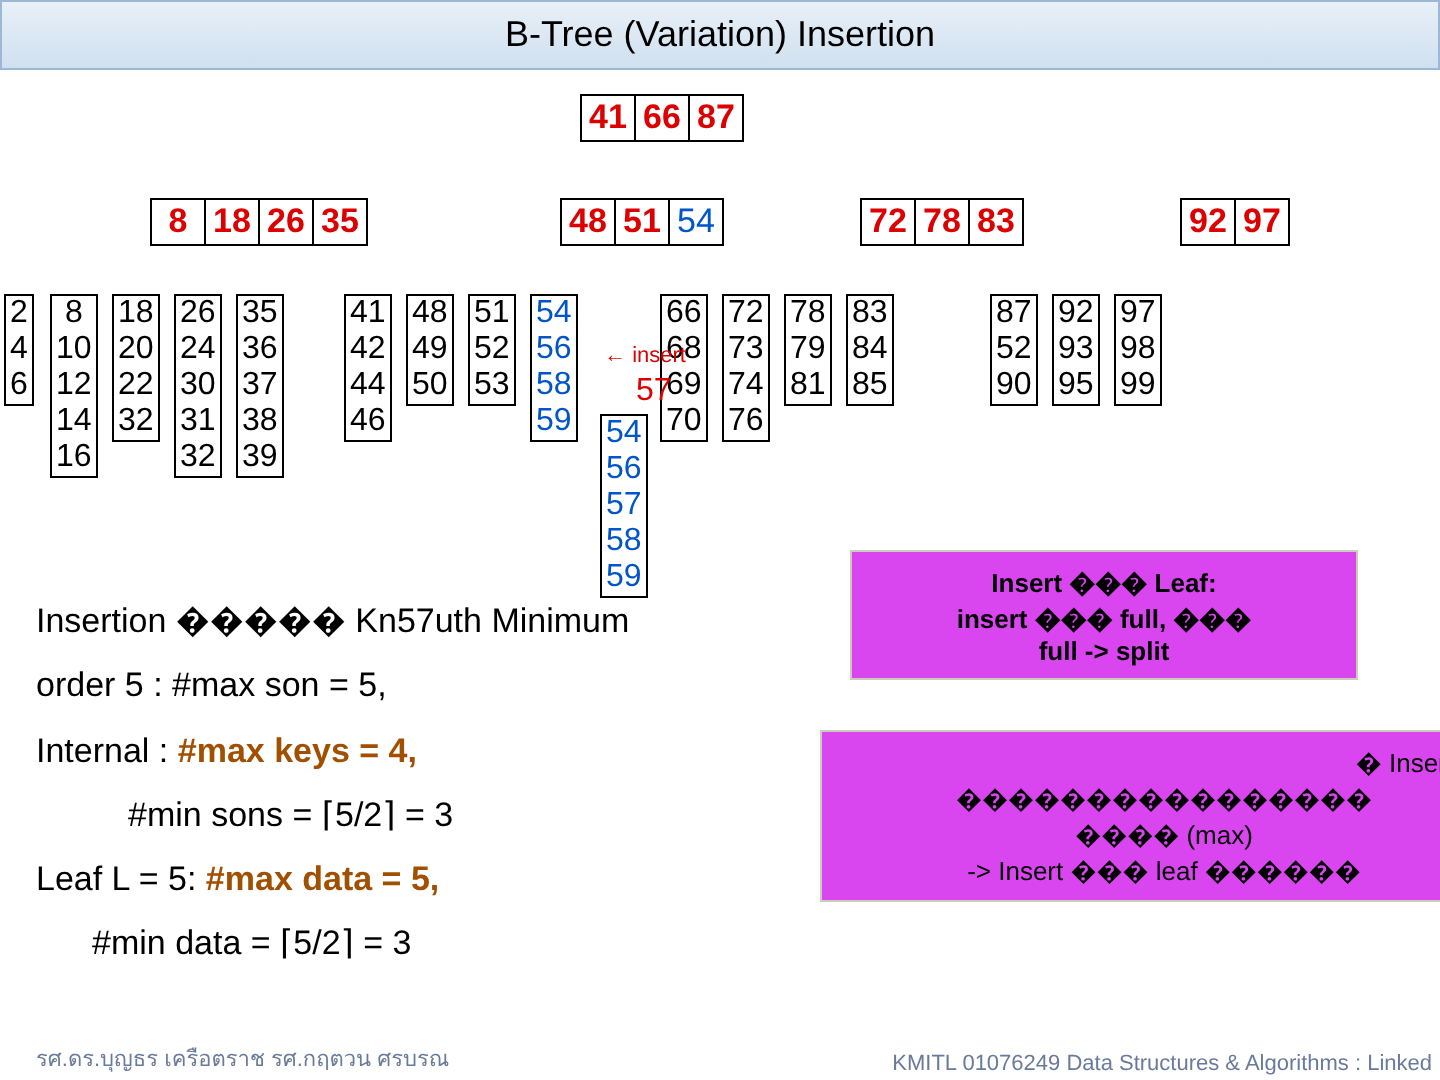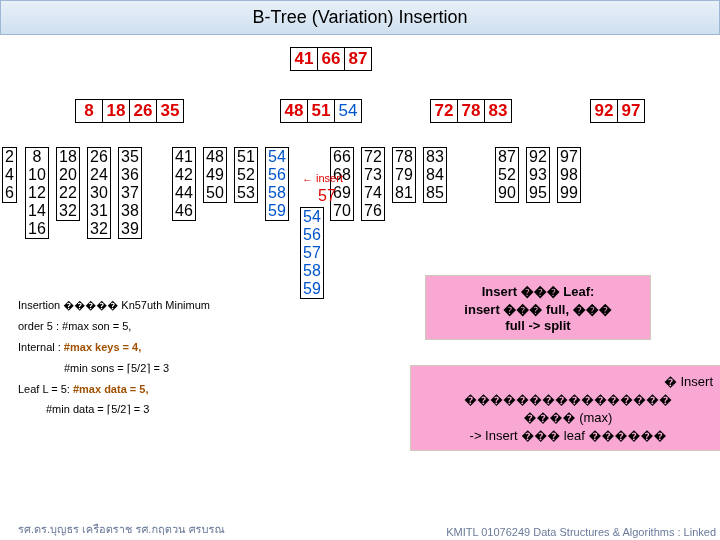--- a/index.html
+++ b/index.html
@@ -6,22 +6,22 @@
 .header{background:linear-gradient(#e8f0f8,#d0e0ef);border:1px solid #9cb8d4;text-align:center;padding:6px;font-size:18px}
 .tree{position:relative;height:260px;margin-top:12px}
 .node{position:absolute;display:flex;border:1px solid #000}
 .cell{min-width:20px;padding:1px 3px;text-align:center;font-size:17px;border-right:1px solid #000}
 .cell:last-child{border-right:none}
 .red{color:#d00;font-weight:bold}
 .blue{color:#05c;font-weight:normal}
 .col{display:flex;flex-direction:column;border-right:1px solid #000}
 .col:last-child{border-right:none}
 .col span{padding:0 2px;font-size:16px;text-align:center}
-.txt{position:absolute;font-size:11px}
-.box{position:absolute;background:#f9a8d4;border:1px solid #ccb;padding:6px 12px;font-size:13px}
+.txt{position:absolute;font-size:17px}
+.box{position:absolute;background:#d946ef;border:1px solid #ccb;padding:6px 26px;font-size:13px}
 .ft{position:absolute;bottom:2px;font-size:11px;color:#6a7a9a}
 .ar{position:absolute;color:#d00;font-size:11px;font-weight:normal}
 </style>
 </head>
 <body>
 
 <div class="header">B-Tree (Variation) Insertion</div>
 
 <div class="tree">
  <div class="node" id="root" style="left:290px;top:0">

